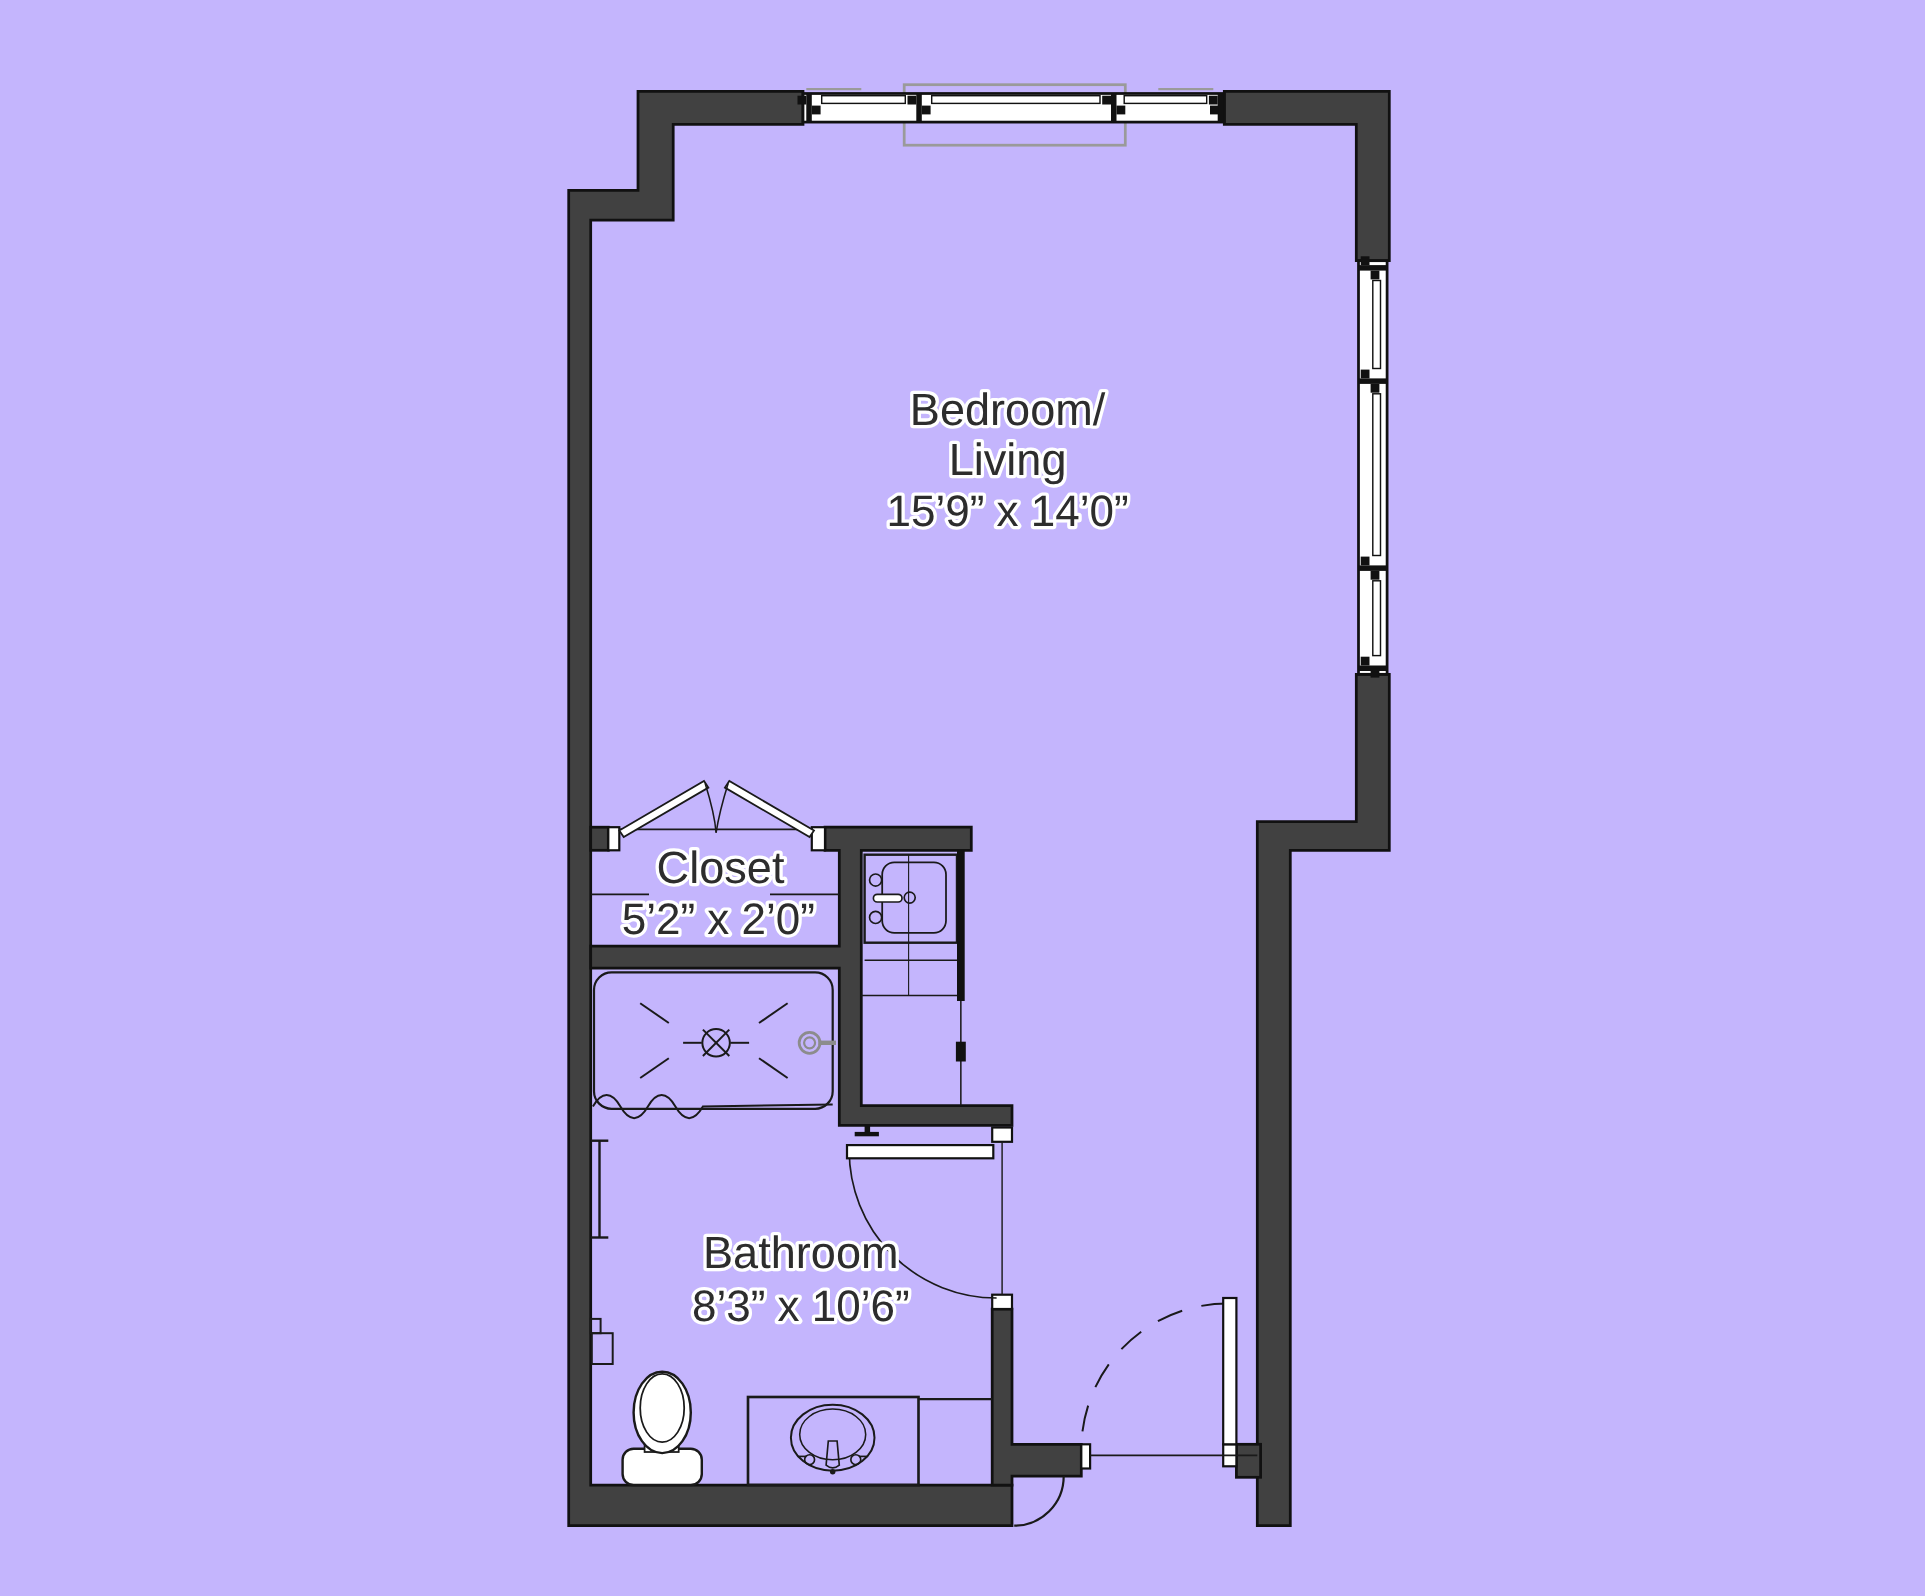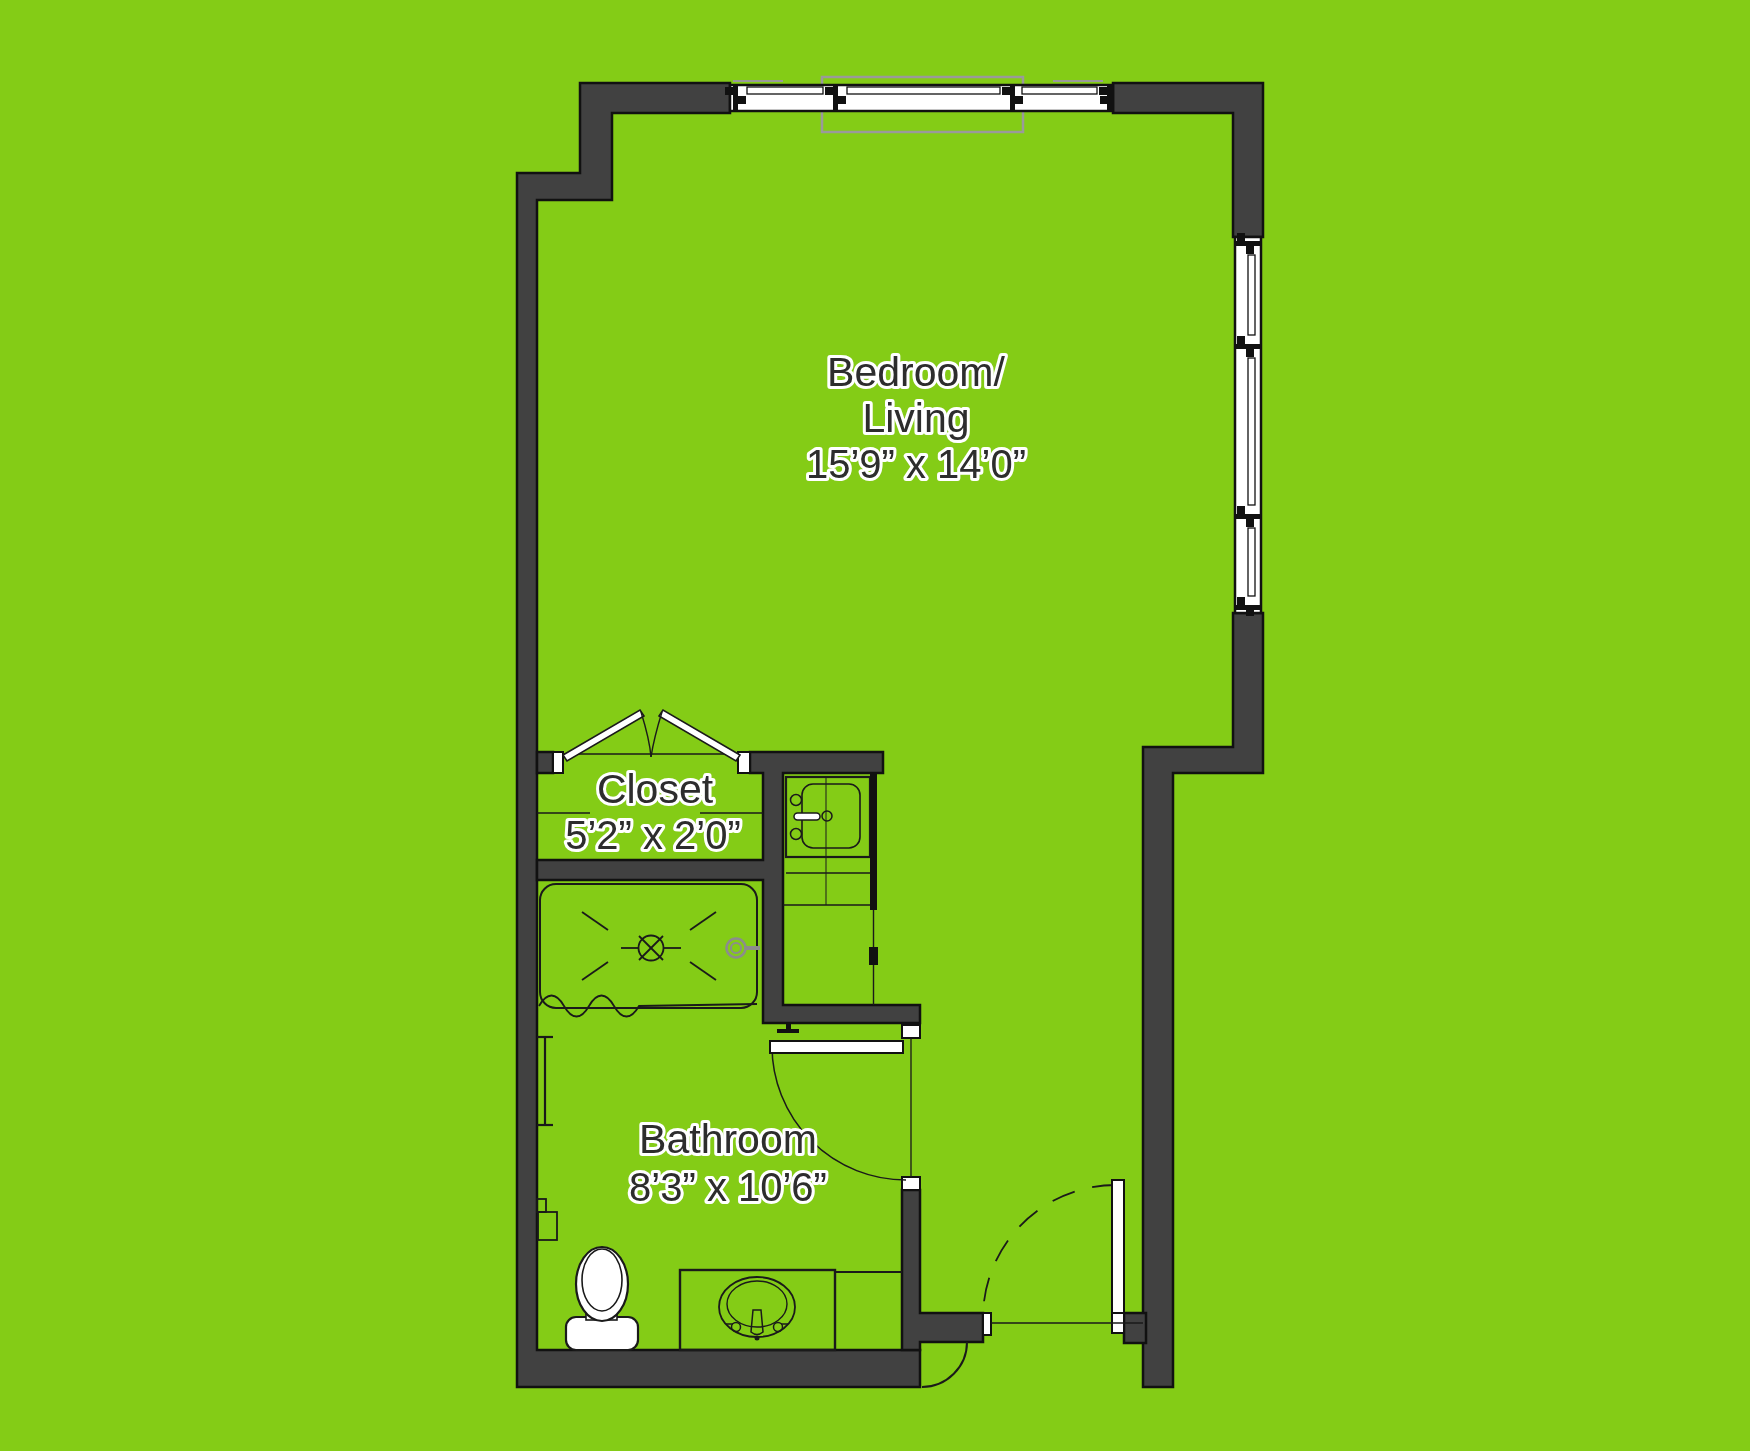--- a/index.html
+++ b/index.html
@@ -1,16 +1,16 @@
 <!DOCTYPE html>
 <html><head>
 <meta charset="utf-8">
 <style>
   html,body{margin:0;padding:0;background:#ffffff;}
-  .page{position:relative;width:1750px;height:1451px;background:#84cc16;overflow:hidden;}
+  .page{position:relative;width:1750px;height:1451px;background:#c4b5fd;overflow:hidden;}
   svg{position:absolute;left:0;top:0;}
   text{font-family:"Liberation Sans","DejaVu Sans",sans-serif;fill:#2d2d2d;
        paint-order:stroke;stroke:#ffffff;stroke-width:6px;stroke-linejoin:round;}
   .room-label{font-size:41px;}
   .room-dims{font-size:40px;}
 </style>
 </head>
 <body>
 
 <div class="page">

